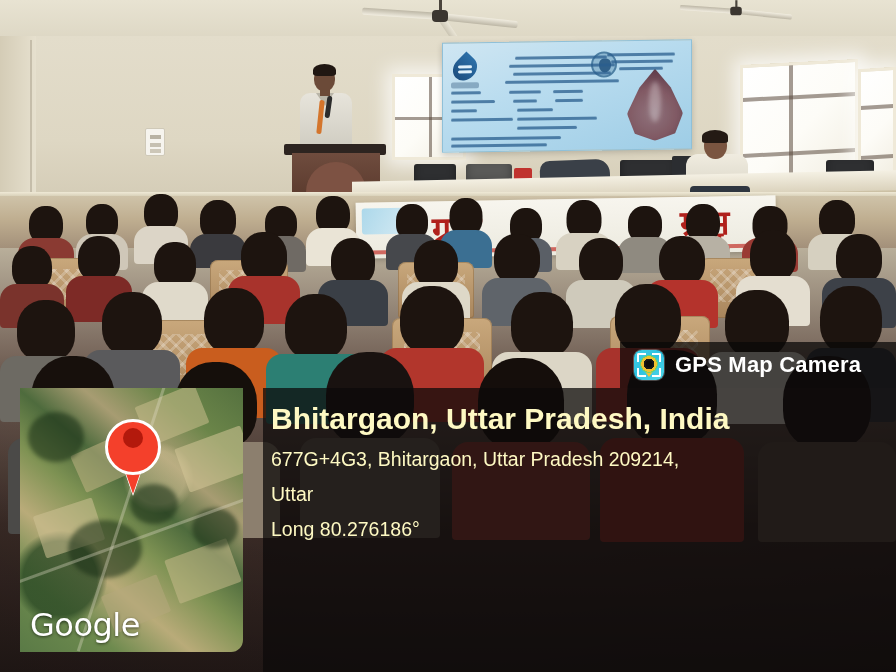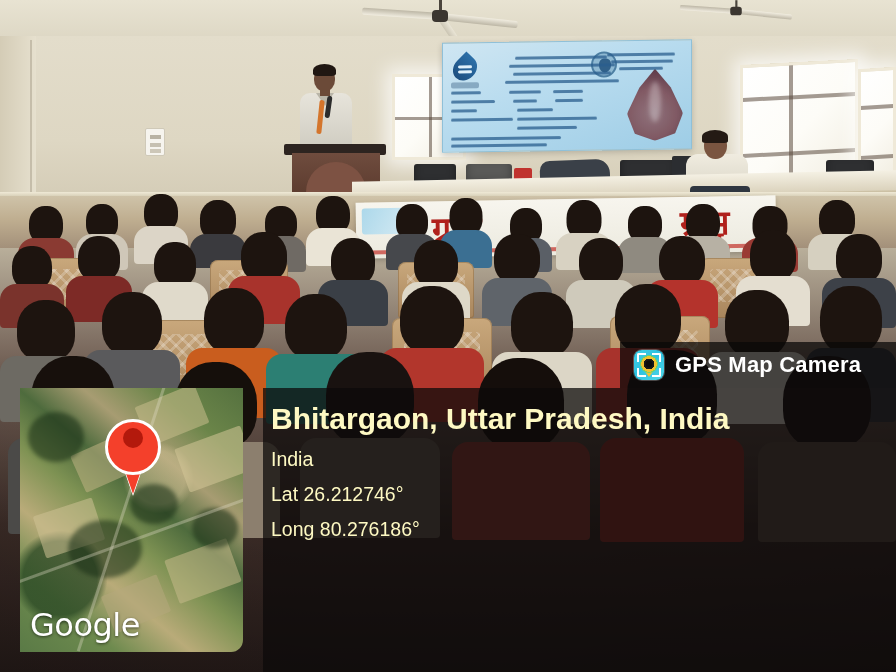--- a/index.html
+++ b/index.html
@@ -743,18 +743,18 @@
       <div class="pin-point"></div>
       <div class="pin-body"></div>
       <div class="pin-hole"></div>
     </div>
 
     <div class="google-wm">Google</div>
   </div>
 
   <div class="gps-text">
     <div class="gps-line1">Bhitargaon, Uttar Pradesh, India</div>
-    <div class="gps-sub">India</div>
-    <div class="gps-sub">Lat 26.212746°</div>
+    <div class="gps-sub">677G+4G3, Bhitargaon, Uttar Pradesh 209214,</div>
+    <div class="gps-sub">Uttar</div>
     <div class="gps-sub">Long 80.276186°</div>
   </div>
 
 </div>
 
 </body></html>

